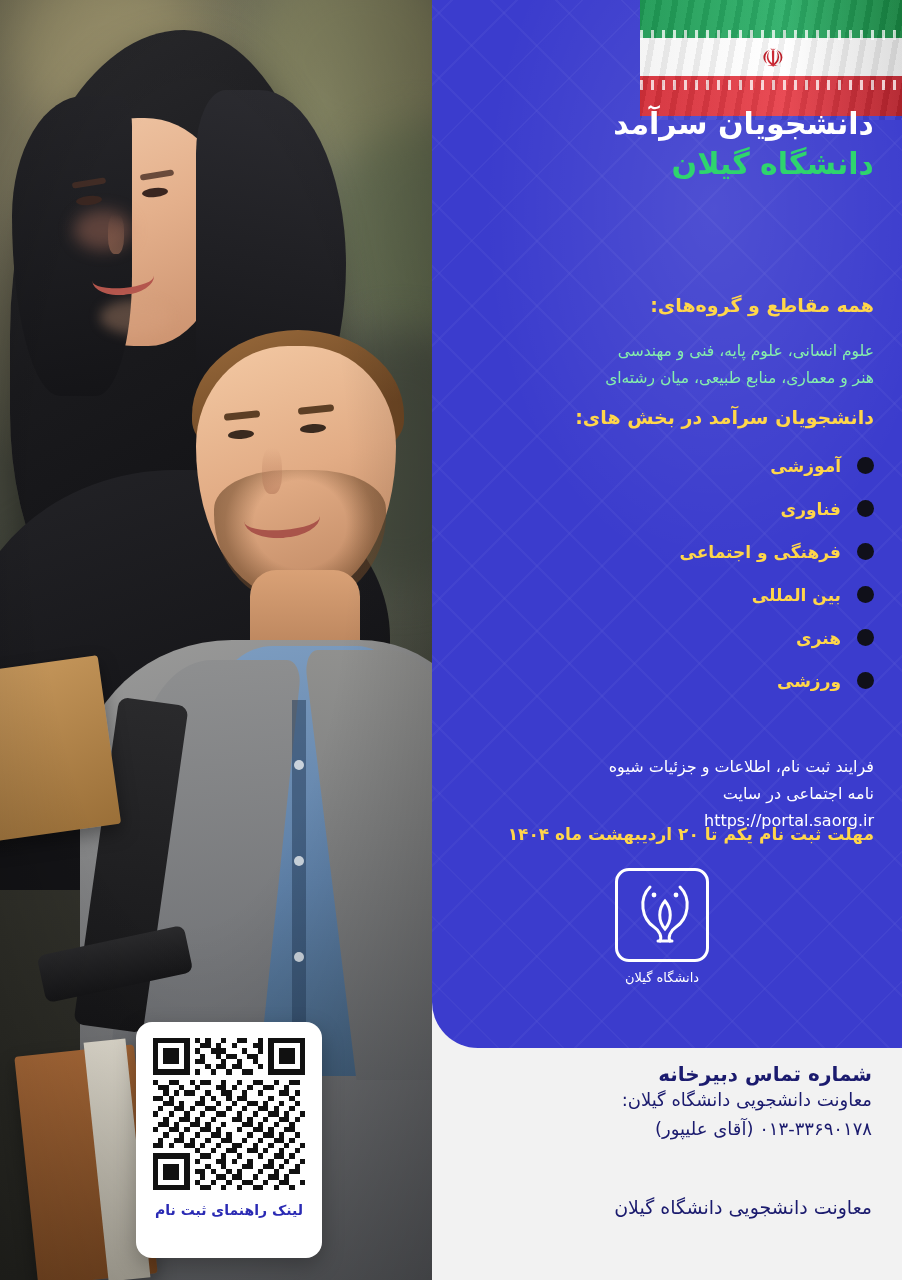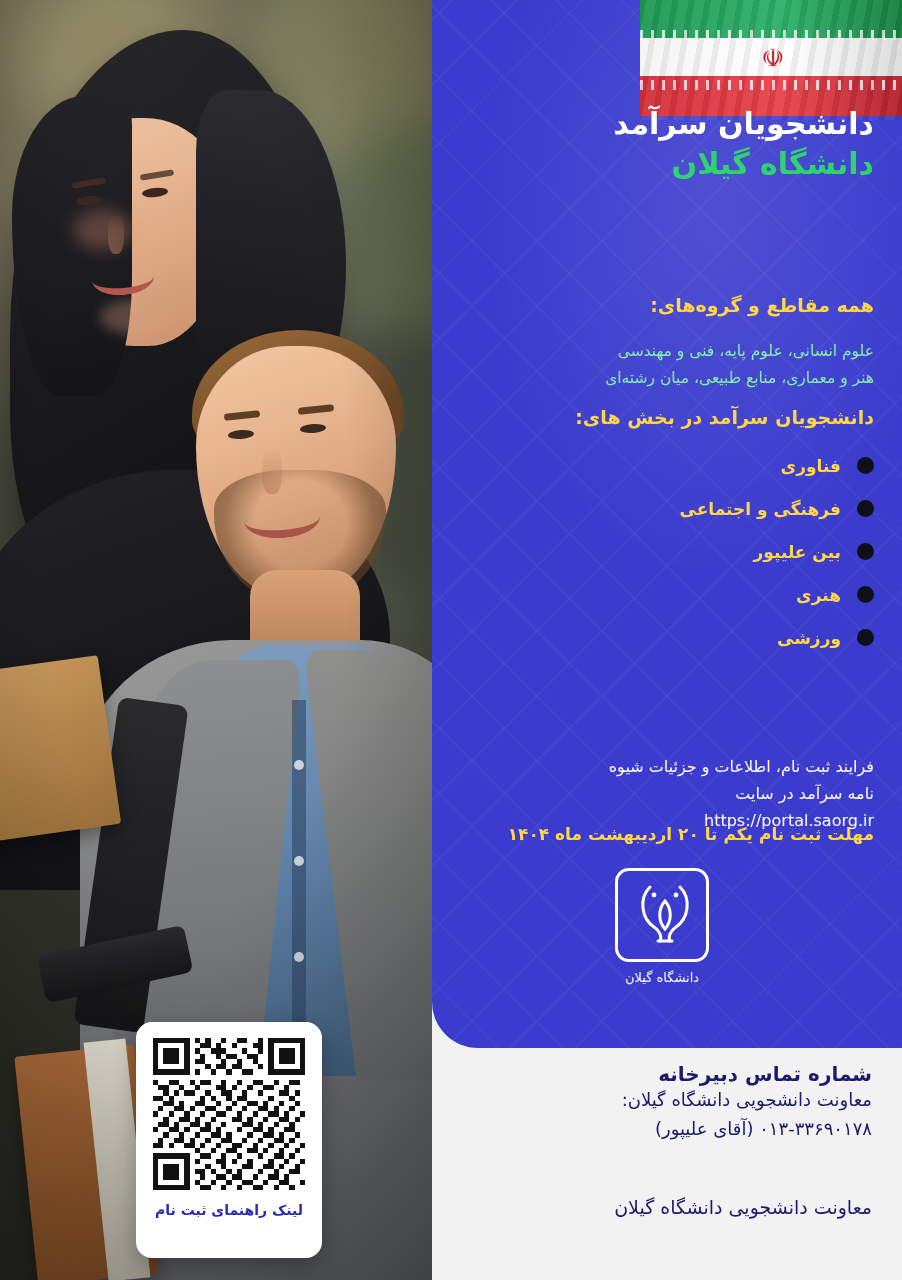--- a/index.html
+++ b/index.html
@@ -624,43 +624,47 @@
     <div class="groups-body">
       <div>علوم انسانی، علوم پایه، فنی و مهندسی</div>
       <div>هنر و معماری، منابع طبیعی، میان رشته‌ای</div>
     </div>
 
     <div class="sec-head sections-head">دانشجویان سرآمد در بخش های:</div>
 
     <div class="bullets">
       <div class="bullet-row">
         <span class="bullet-dot"></span>
+        <span class="bullet-label">آموزشی</span>
+      </div>
+      <div class="bullet-row">
+        <span class="bullet-dot"></span>
         <span class="bullet-label">فناوری</span>
       </div>
       <div class="bullet-row">
         <span class="bullet-dot"></span>
         <span class="bullet-label">فرهنگی و اجتماعی</span>
       </div>
       <div class="bullet-row">
         <span class="bullet-dot"></span>
-        <span class="bullet-label">بین علیپور</span>
+        <span class="bullet-label">بین المللی</span>
       </div>
       <div class="bullet-row">
         <span class="bullet-dot"></span>
         <span class="bullet-label">هنری</span>
       </div>
       <div class="bullet-row">
         <span class="bullet-dot"></span>
         <span class="bullet-label">ورزشی</span>
       </div>
     </div>
 
     <div class="process-text">
       <div>فرایند ثبت نام، اطلاعات و جزئیات شیوه</div>
-      <div>نامه سرآمد در سایت</div>
+      <div>نامه اجتماعی در سایت</div>
       <div class="process-url">https://portal.saorg.ir</div>
     </div>
 
     <div class="deadline-text">مهلت ثبت نام یکم تا ۲۰ اردیبهشت ماه ۱۴۰۴</div>
 
     <div class="uni-logo">
       <div class="uni-mark">
         <svg width="82" height="82" viewBox="0 0 82 82" aria-hidden="true">
           <g fill="none" stroke="#ffffff" stroke-width="3" stroke-linecap="round">
             <path d="M26 16 C14 28, 18 48, 30 56 C36 60, 38 66, 36 70"></path>

